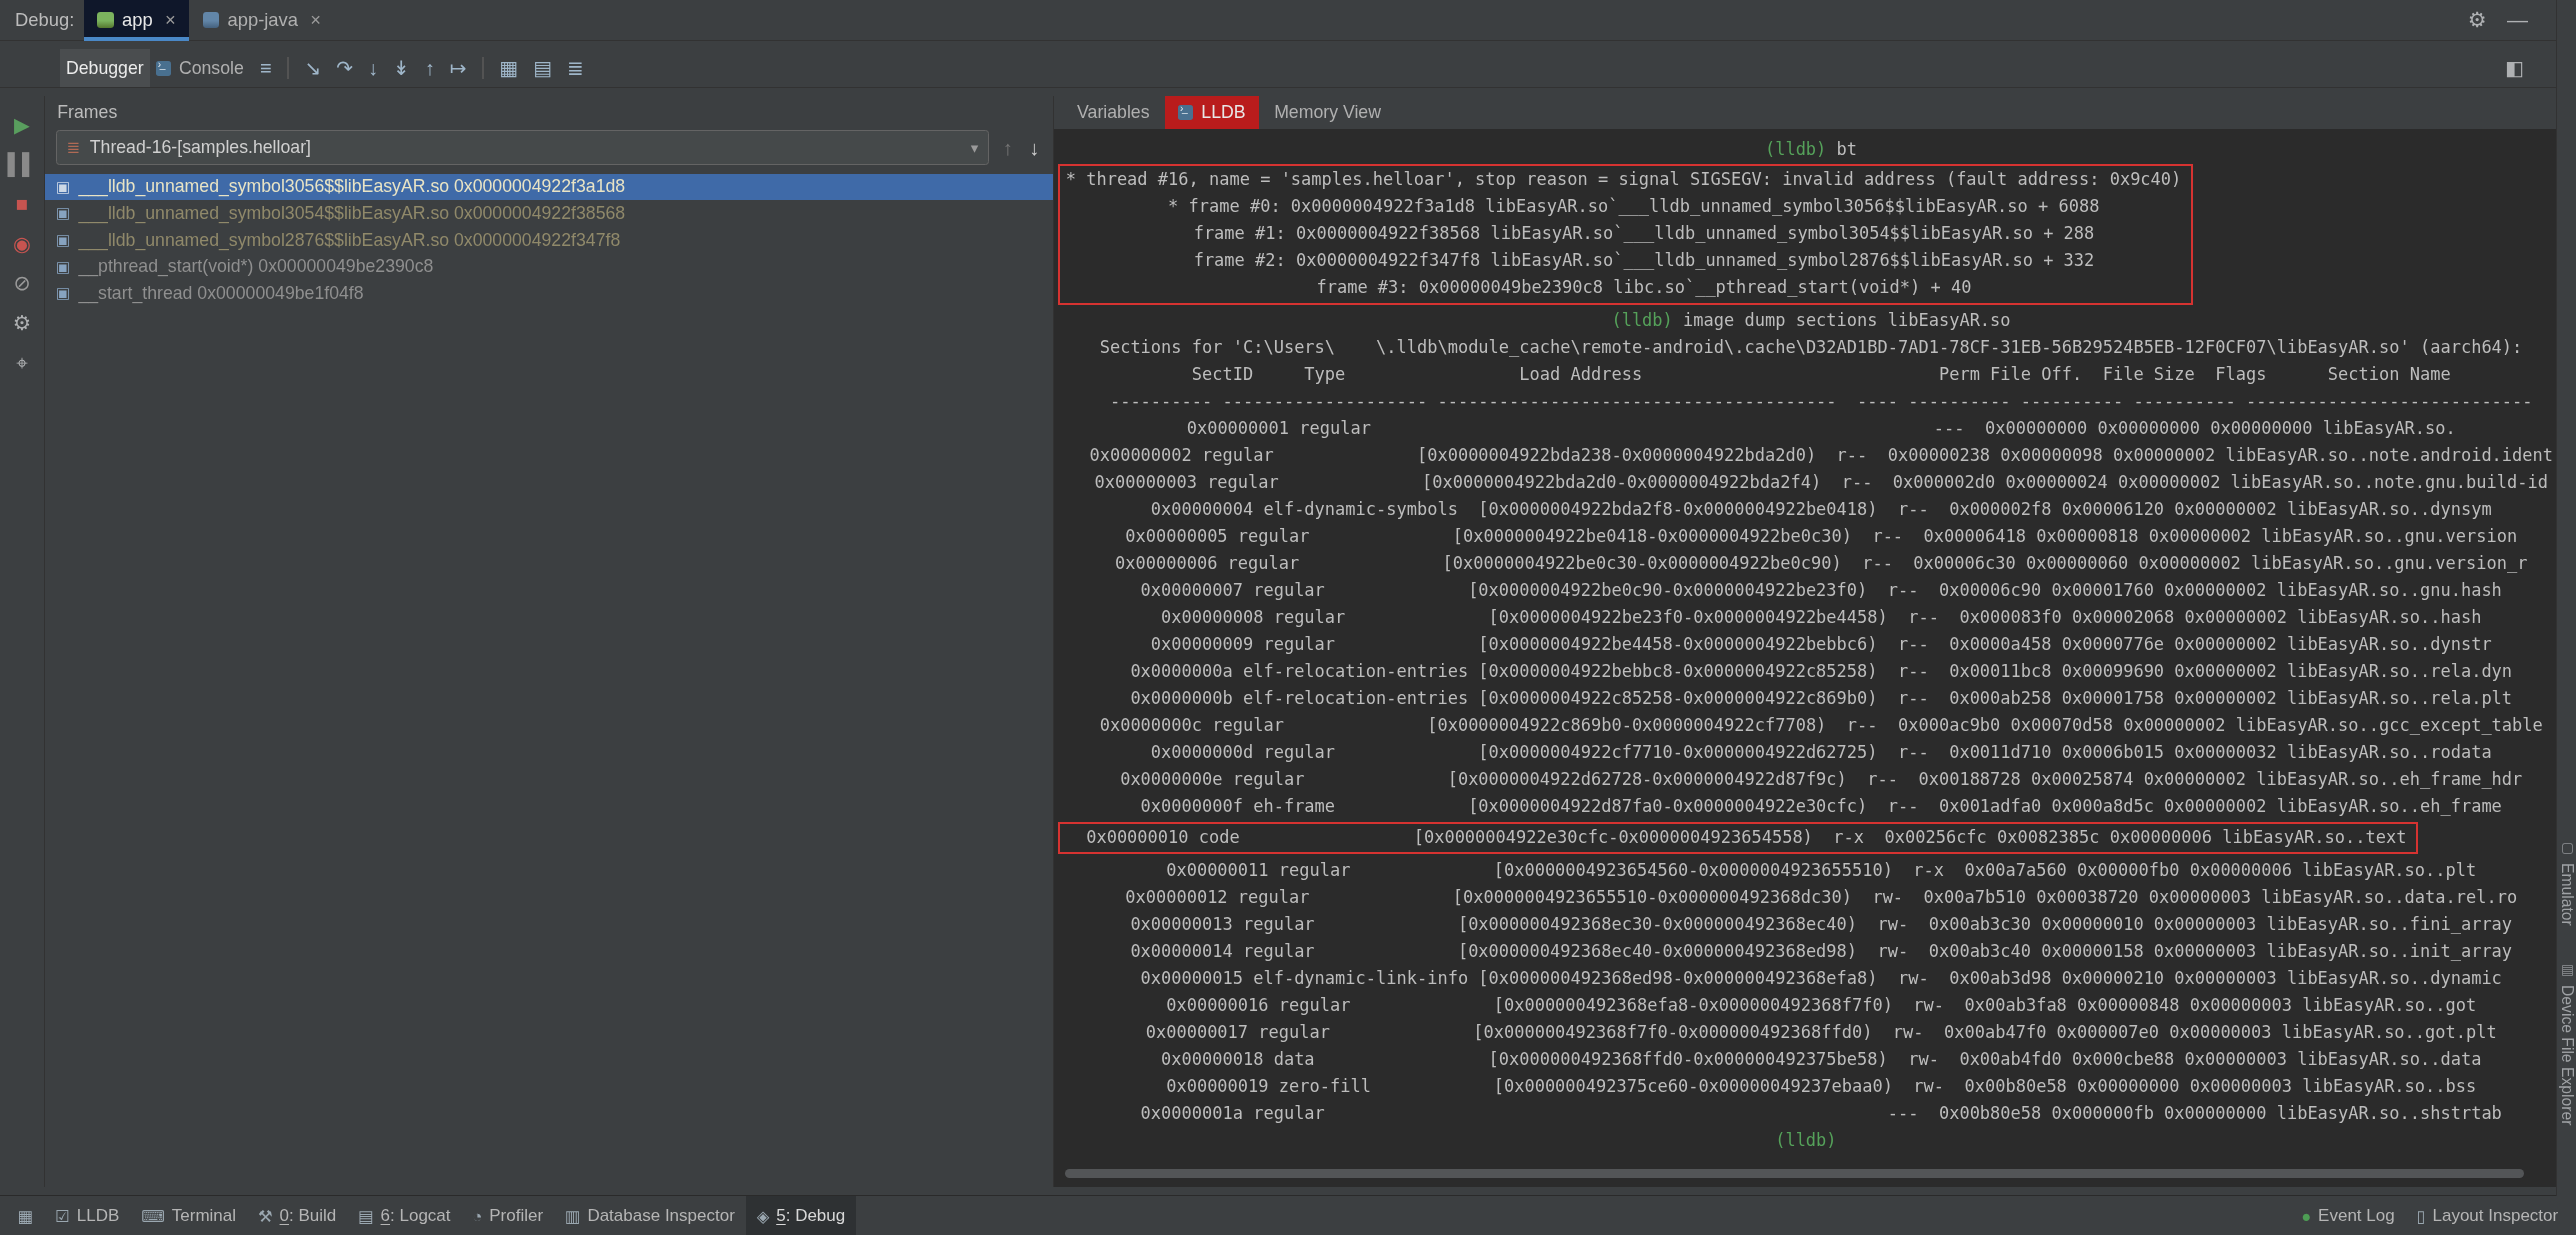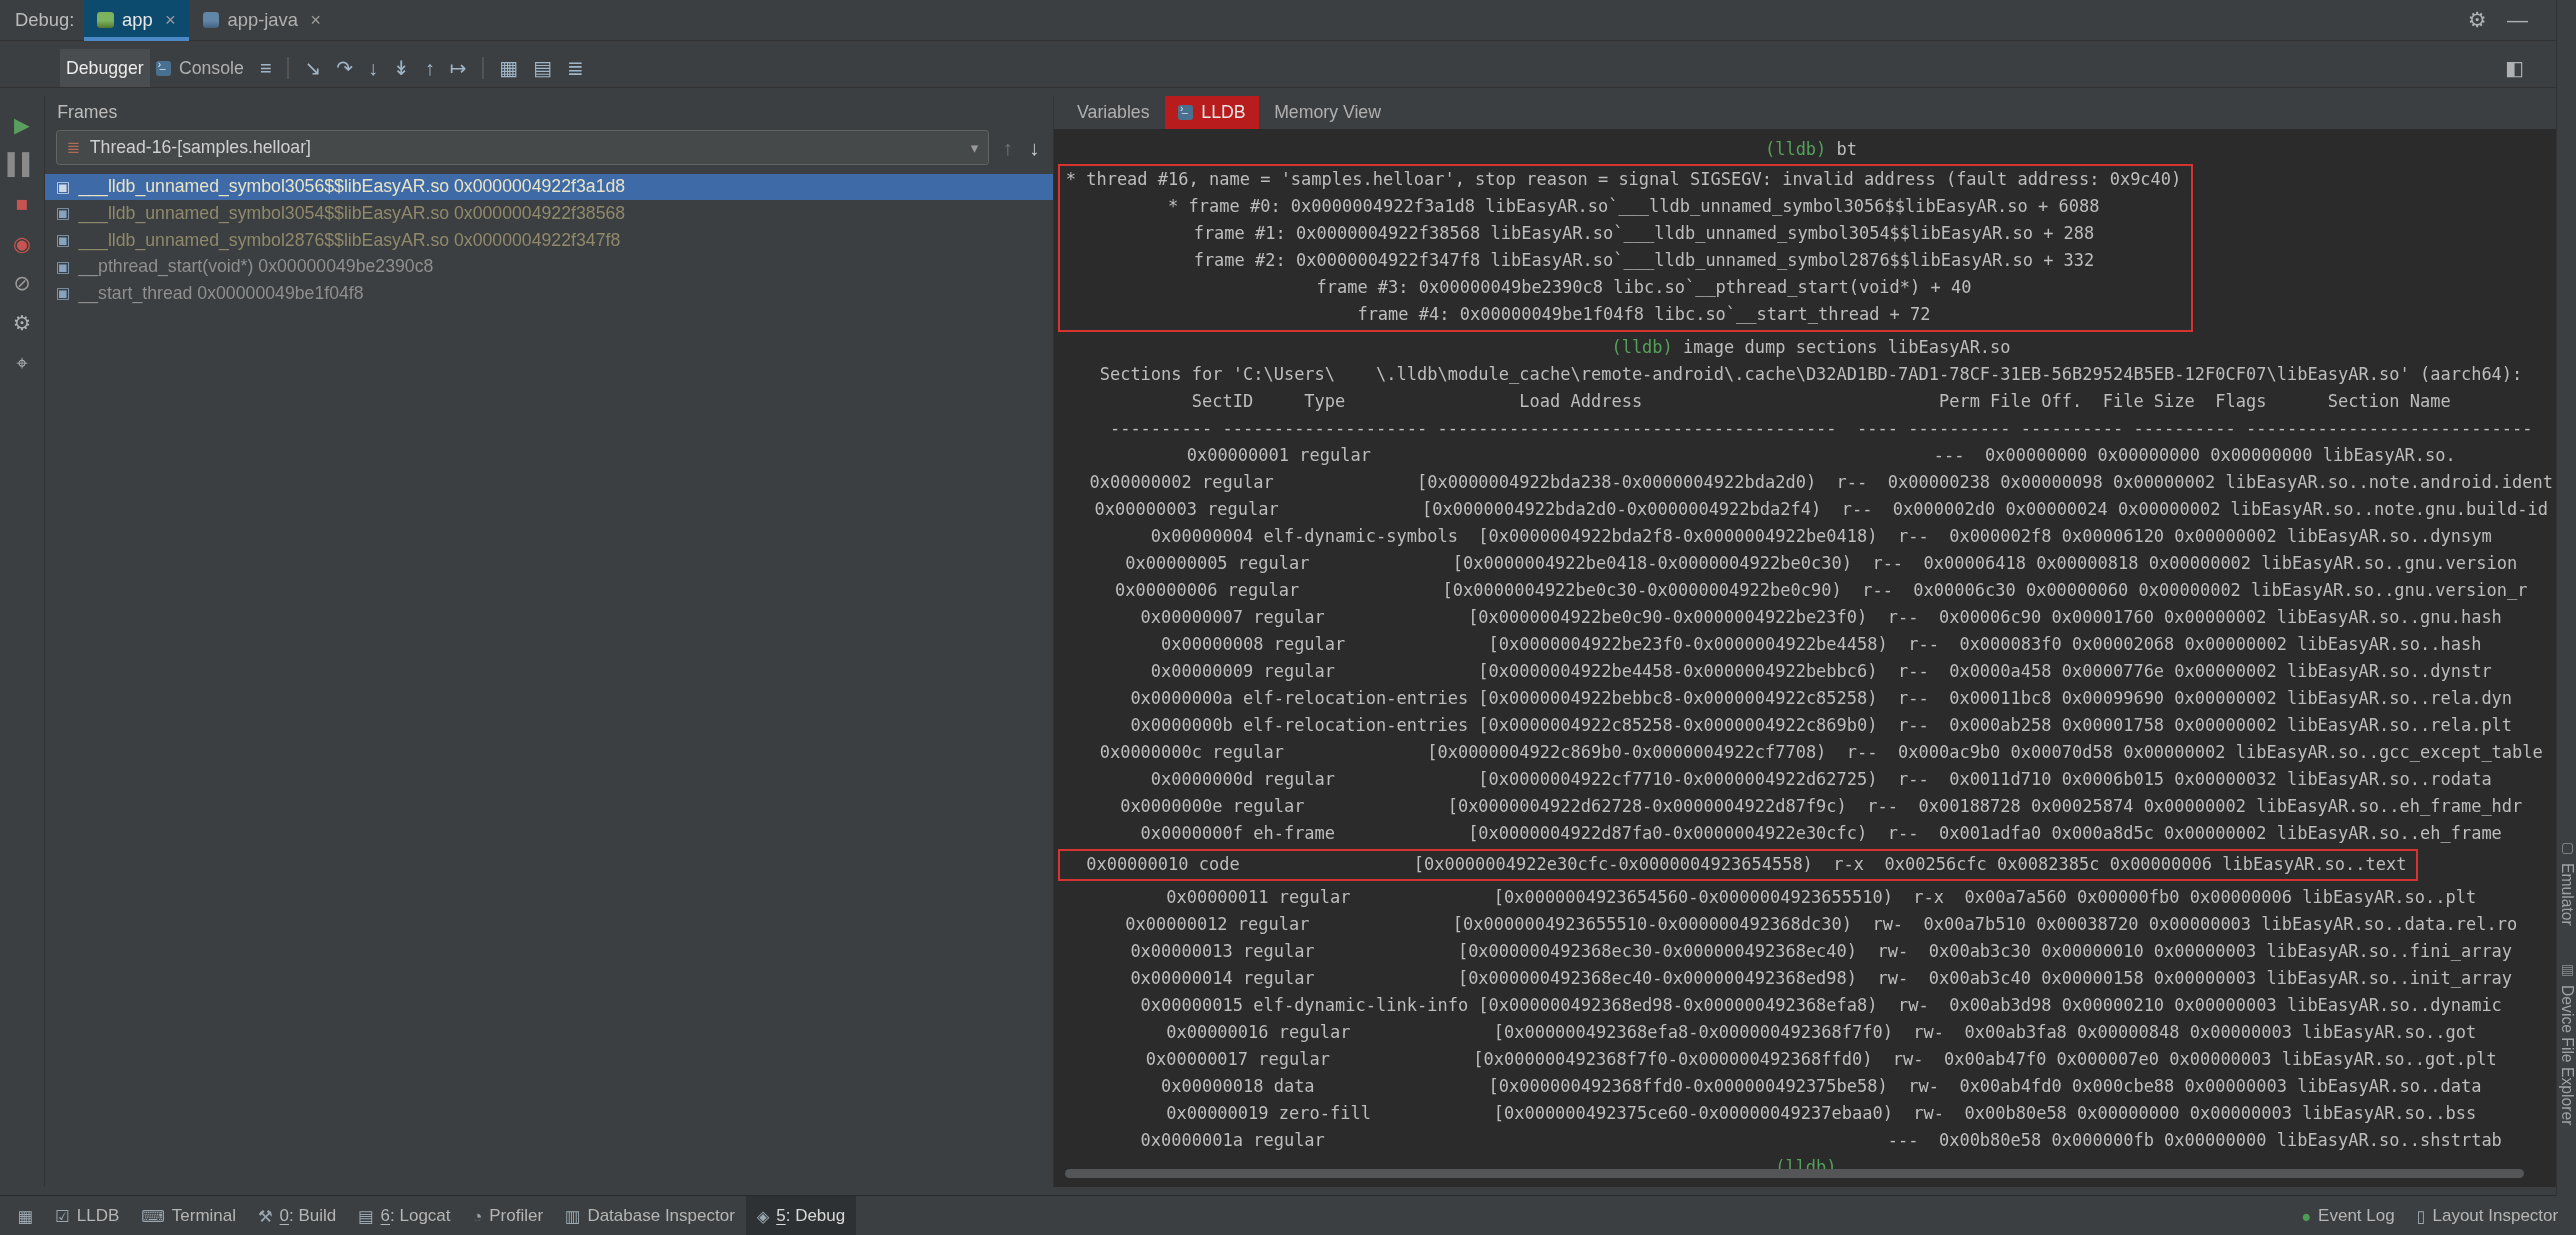--- a/index.html
+++ b/index.html
@@ -5,21 +5,21 @@
   html,body{margin:0;padding:0;width:2576px;height:1236px;overflow:hidden;background:#2b2b2b;}
   .screen{width:2576px;height:1236px;background:#3c3f41;position:relative;overflow:hidden;
           display:flex;flex-direction:column;color:#bbbbbb;
           font-family:"Liberation Sans","DejaVu Sans",sans-serif;gap:8px;}
   
   .titlebar{height:40px;min-height:40px;display:flex;align-items:center;gap:6.8px;
             padding-left:15px;border-bottom:1.4px solid #323232;font-size:18.4px;margin-right:19px;}
   .dbglabel{color:#bcbcbc;margin-right:2.7px;}
   .session-tabs{display:flex;height:100%;align-items:stretch;}
   .stab{display:flex;align-items:center;gap:8.2px;padding:0 13.6px;position:relative;color:#b0b0b0;}
-  .stab.sel{background:#0c4a6e;color:#e8e8e8;}
+  .stab.sel{background:#0f172a;color:#e8e8e8;}
   .stab.sel::after{content:"";position:absolute;left:0;right:0;bottom:-1.4px;height:4.1px;background:#4a88c7;}
   .tabicon{width:16.4px;height:16.4px;border-radius:3.4px;display:inline-block;}
   .app-icon{background:linear-gradient(180deg,#7bb35e 55%,#55772f 100%);}
   .app-java-icon{background:linear-gradient(180deg,#6286a8 55%,#44617e 100%);}
   .tclose{color:#9a9a9a;font-size:18.4px;margin-left:4.1px;}
   .title-right{margin-left:auto;display:flex;gap:20.5px;padding-right:29px;font-size:21px;color:#afb1b3;}
   
   .toolbar{height:38px;min-height:38px;display:flex;align-items:center;border-bottom:1.4px solid #323232;
            padding-left:60px;gap:2.7px;font-size:17.7px;margin-right:19px;}
   .vtab{display:flex;align-items:center;gap:8.2px;padding:0 6px;height:100%;color:#b0b0b0;}
@@ -178,21 +178,20 @@
         </div>
       <div class="console">
         <div class="console-out">
             <div class="cline"><span class="prompt">(lldb)</span> bt</div>
             <div class="redbox">
               <div class="cline">* thread #16, name = 'samples.helloar', stop reason = signal SIGSEGV: invalid address (fault address: 0x9c40)</div>
               <div class="cline">  * frame #0: 0x0000004922f3a1d8 libEasyAR.so`___lldb_unnamed_symbol3056$$libEasyAR.so + 6088</div>
               <div class="cline">    frame #1: 0x0000004922f38568 libEasyAR.so`___lldb_unnamed_symbol3054$$libEasyAR.so + 288</div>
               <div class="cline">    frame #2: 0x0000004922f347f8 libEasyAR.so`___lldb_unnamed_symbol2876$$libEasyAR.so + 332</div>
               <div class="cline">    frame #3: 0x00000049be2390c8 libc.so`__pthread_start(void*) + 40</div>
-              <div class="cline">    frame #4: 0x00000049be1f04f8 libc.so`__start_thread + 72</div>
             </div>
             <div class="cline"><span class="prompt">(lldb)</span> image dump sections libEasyAR.so</div>
             <div class="cline">Sections for 'C:\Users\    \.lldb\module_cache\remote-android\.cache\D32AD1BD-7AD1-78CF-31EB-56B29524B5EB-12F0CF07\libEasyAR.so' (aarch64):</div>
             <div class="cline">  SectID     Type                 Load Address                             Perm File Off.  File Size  Flags      Section Name</div>
             <div class="cline">  ---------- -------------------- ---------------------------------------  ---- ---------- ---------- ---------- ----------------------------</div>
             <div class="cline">  0x00000001 regular                                                       ---  0x00000000 0x00000000 0x00000000 libEasyAR.so.</div>
             <div class="cline">  0x00000002 regular              [0x0000004922bda238-0x0000004922bda2d0)  r--  0x00000238 0x00000098 0x00000002 libEasyAR.so..note.android.ident</div>
             <div class="cline">  0x00000003 regular              [0x0000004922bda2d0-0x0000004922bda2f4)  r--  0x000002d0 0x00000024 0x00000002 libEasyAR.so..note.gnu.build-id</div>
             <div class="cline">  0x00000004 elf-dynamic-symbols  [0x0000004922bda2f8-0x0000004922be0418)  r--  0x000002f8 0x00006120 0x00000002 libEasyAR.so..dynsym</div>
             <div class="cline">  0x00000005 regular              [0x0000004922be0418-0x0000004922be0c30)  r--  0x00006418 0x00000818 0x00000002 libEasyAR.so..gnu.version</div>

